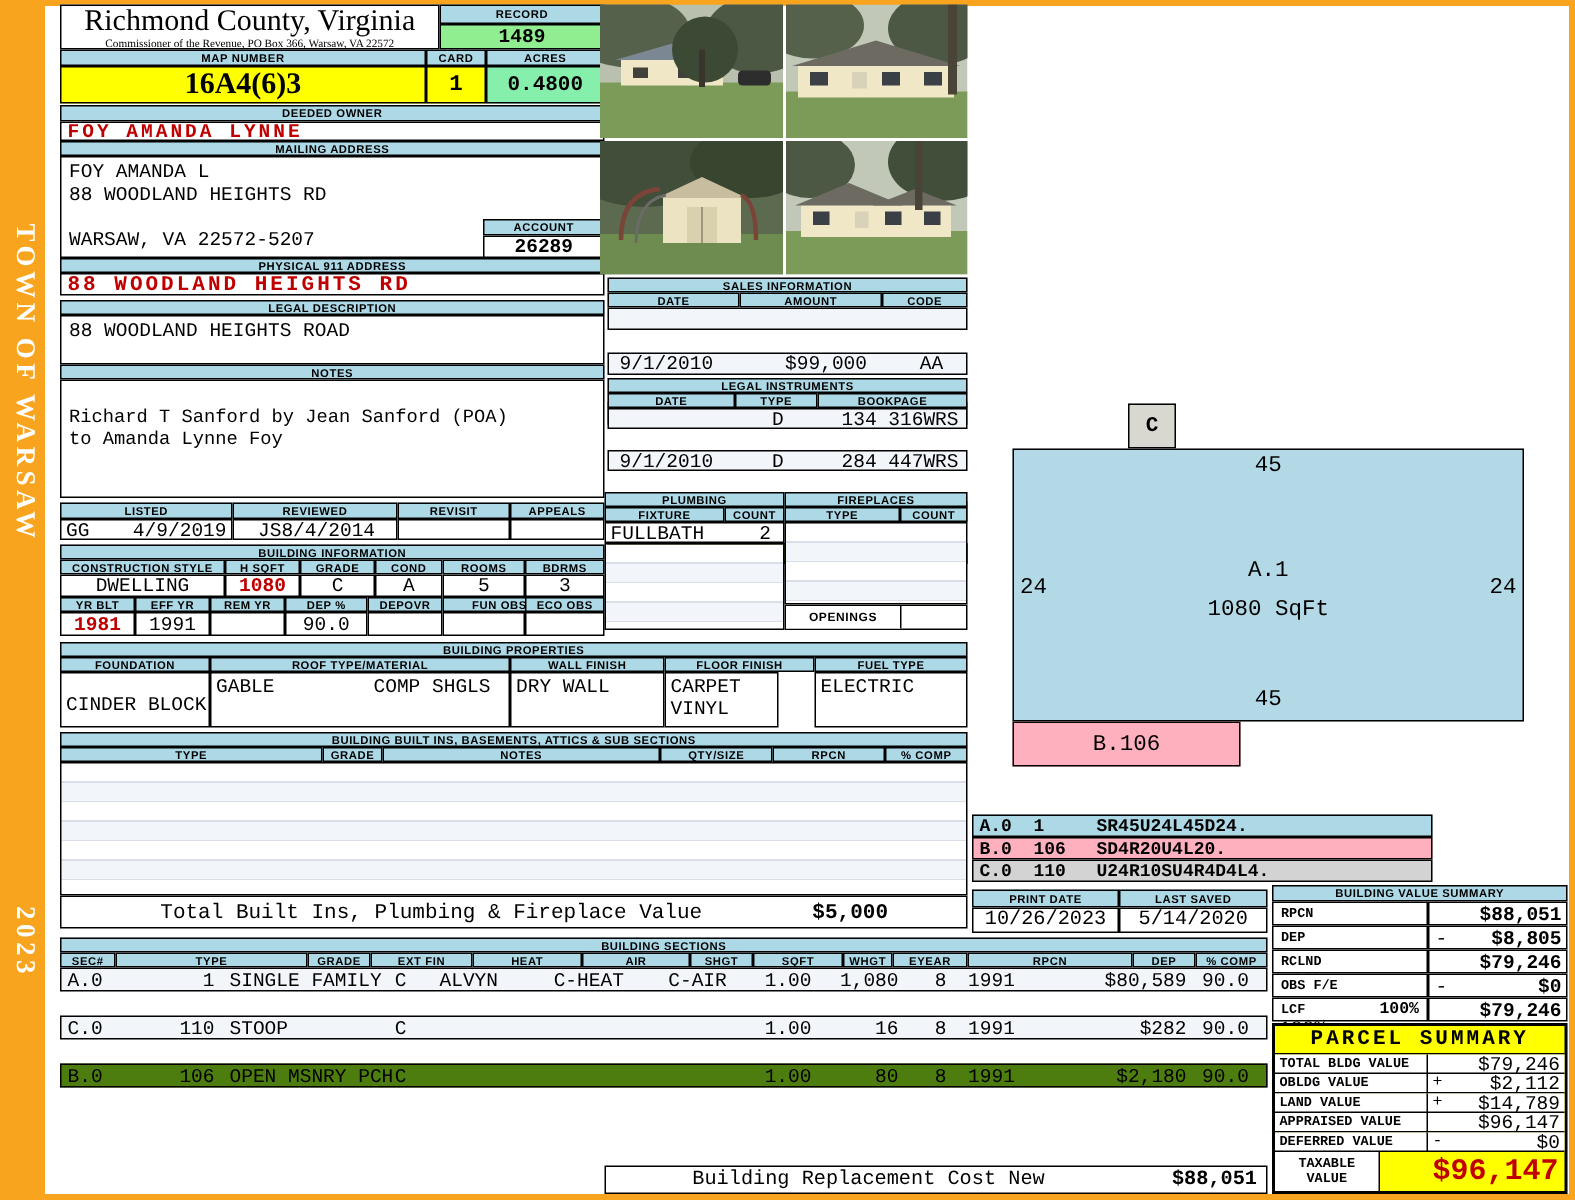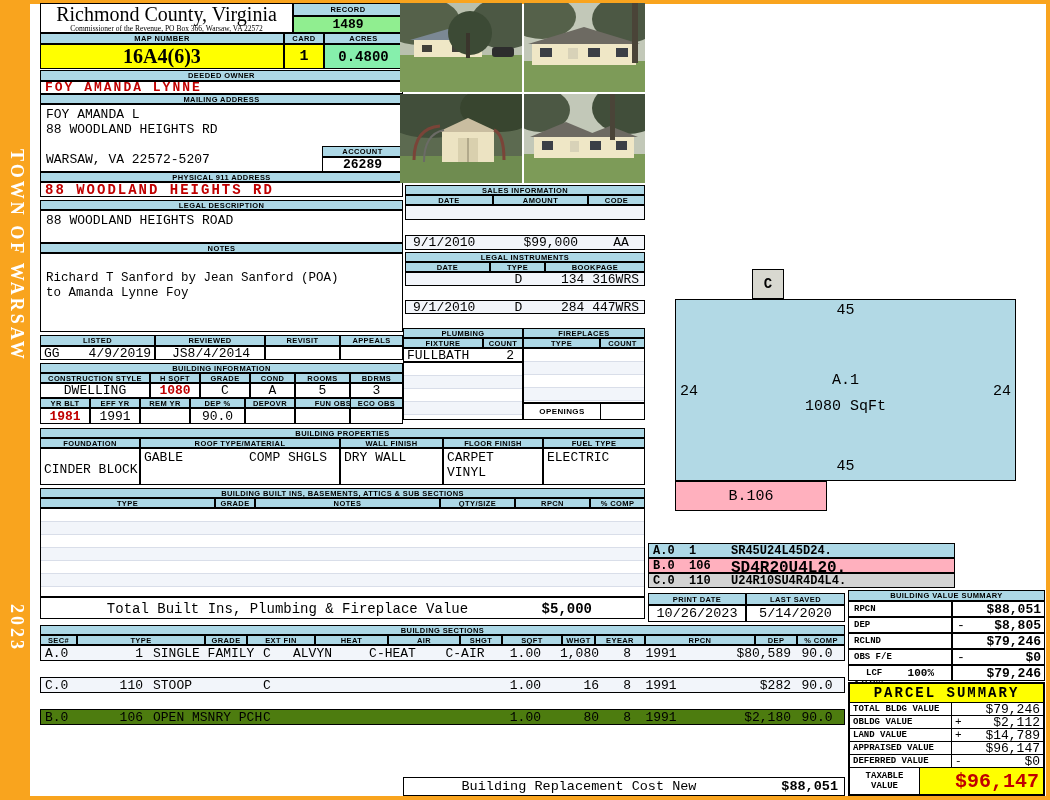--- a/index.html
+++ b/index.html
@@ -126,21 +126,21 @@
   <div class="abs cell" style="left:40px;top:448px;width:100px;height:37px">
     <div class="abs val" style="left:3px;top:13px">CINDER BLOCK</div>
   </div>
   <div class="abs cell" style="left:140px;top:448px;width:200px;height:37px">
     <div class="abs val" style="left:3px;top:1px">GABLE</div>
     <div class="abs val" style="left:108px;top:1px">COMP SHGLS</div>
   </div>
   <div class="abs cell" style="left:340px;top:448px;width:103px;height:37px">
     <div class="abs val" style="left:3px;top:1px">DRY WALL</div>
   </div>
-  <div class="abs cell" style="left:443px;top:448px;width:100px;height:37px">
+  <div class="abs cell" style="left:443px;top:448px;width:76px;height:37px">
     <div class="abs val" style="left:3px;top:1px">CARPET</div>
     <div class="abs val" style="left:3px;top:16px">VINYL</div>
   </div>
   <div class="abs cell" style="left:543px;top:448px;width:102px;height:37px">
     <div class="abs val" style="left:3px;top:1px">ELECTRIC</div>
   </div>
 
   <div class="abs hdr" style="left:40px;top:488px;width:605px;height:10px">BUILDING BUILT INS, BASEMENTS, ATTICS &amp; SUB SECTIONS</div>
   <div class="abs hdr" style="left:40px;top:498px;width:175px;height:10px">TYPE</div>
   <div class="abs hdr" style="left:215px;top:498px;width:40px;height:10px">GRADE</div>
@@ -280,21 +280,21 @@
   <div class="abs val vc" style="left:675px;top:481px;width:152px;height:30px;background:#FFB0BE;border:1.5px solid #000;font-size:15px">B.106</div>
 
   <div class="abs" style="left:648px;top:543px;width:307px;height:15px;background:#ADD8E6;border:1px solid #000">
     <span class="abs val b" style="left:4px;font-size:12px">A.0</span>
     <span class="abs val b" style="left:40px;font-size:12px">1</span>
     <span class="abs val b" style="left:82px;font-size:12px">SR45U24L45D24.</span>
   </div>
   <div class="abs" style="left:648px;top:558px;width:307px;height:15px;background:#FFB0BE;border:1px solid #000">
     <span class="abs val b" style="left:4px;font-size:12px">B.0</span>
     <span class="abs val b" style="left:40px;font-size:12px">106</span>
-    <span class="abs val b" style="left:82px;font-size:16px">SD4R20U4L20.</span>
+    <span class="abs val b" style="left:82px;font-size:12px">SD4R20U4L20.</span>
   </div>
   <div class="abs" style="left:648px;top:573px;width:307px;height:15px;background:#D3D3D3;border:1px solid #000">
     <span class="abs val b" style="left:4px;font-size:12px">C.0</span>
     <span class="abs val b" style="left:40px;font-size:12px">110</span>
     <span class="abs val b" style="left:82px;font-size:12px">U24R10SU4R4D4L4.</span>
   </div>
 
   <div class="abs hdr" style="left:648px;top:593px;width:98px;height:12px">PRINT DATE</div>
   <div class="abs hdr" style="left:746px;top:593px;width:99px;height:12px">LAST SAVED</div>
   <div class="abs cell val vc" style="left:648px;top:605px;width:98px;height:17px;font-size:13.5px">10/26/2023</div>
@@ -389,21 +389,21 @@
       <span class="abs val b" style="right:3px;height:100%;font-size:13px">$79,246</span>
     </div>
   <div class="abs cell" style="left:848px;top:649px;width:104px;height:16px;display:flex;align-items:center;justify-content:space-between;padding:0 5px;font:bold 9px 'Liberation Mono',monospace">
       <span>OBS F/E</span>
       <span></span>
     </div>
   <div class="abs cell" style="left:952px;top:649px;width:93px;height:16px">
       <span class="abs val" style="left:4px;height:100%">-</span>
       <span class="abs val b" style="right:3px;height:100%;font-size:13px">$0</span>
     </div>
-  <div class="abs cell" style="left:848px;top:665px;width:104px;height:16px;display:flex;align-items:center;justify-content:space-between;padding:0 17px;font:bold 9px 'Liberation Mono',monospace">
+  <div class="abs cell" style="left:848px;top:665px;width:104px;height:16px;display:flex;align-items:center;justify-content:space-between;padding:0 5px;font:bold 9px 'Liberation Mono',monospace">
       <span>LCF</span>
       <span style="font-size:11px">100%</span>
     </div>
   <div class="abs cell" style="left:952px;top:665px;width:93px;height:16px">
       <span class="abs val" style="left:4px;height:100%"></span>
       <span class="abs val b" style="right:3px;height:100%;font-size:13px">$79,246</span>
     </div>
 
   <div class="abs" style="left:848px;top:682px;width:197px;height:114px;border:2px solid #000;background:#FFFF00">
     <div class="abs" style="left:0;top:0;right:0;height:19px;border-bottom:1px solid #000;display:flex;align-items:center;justify-content:center;font:bold 14px 'Liberation Mono',monospace;letter-spacing:2px">PARCEL SUMMARY</div>

